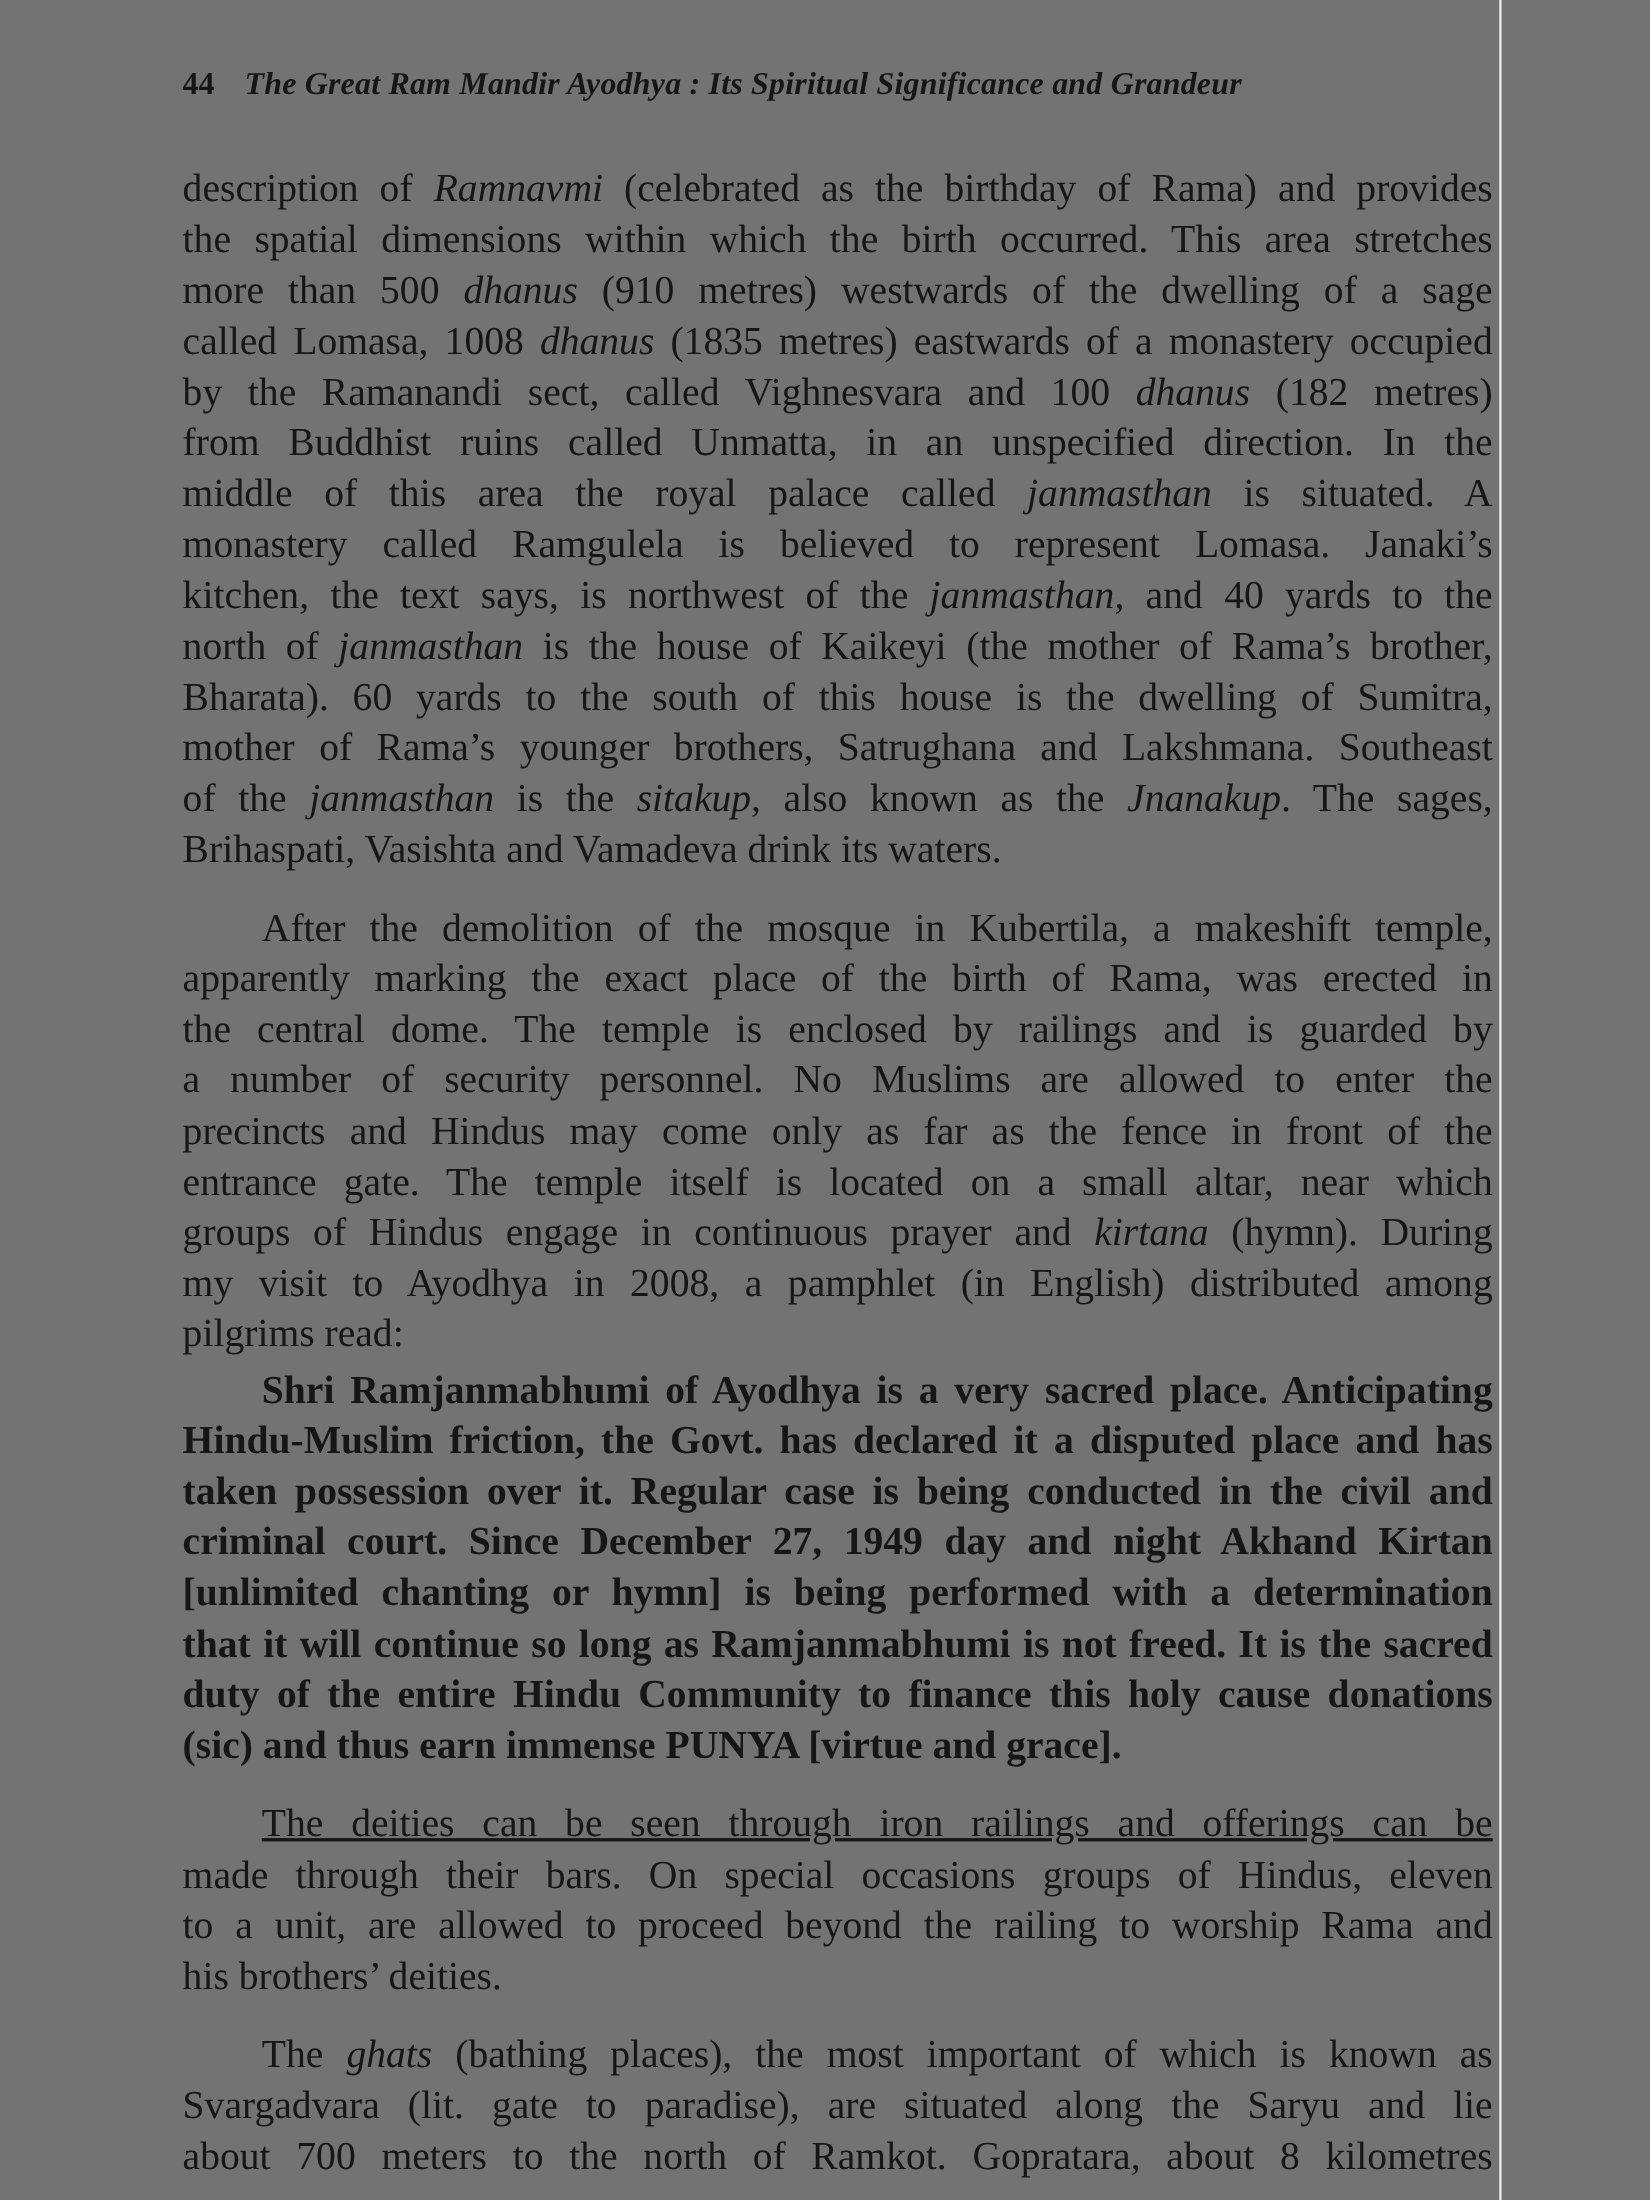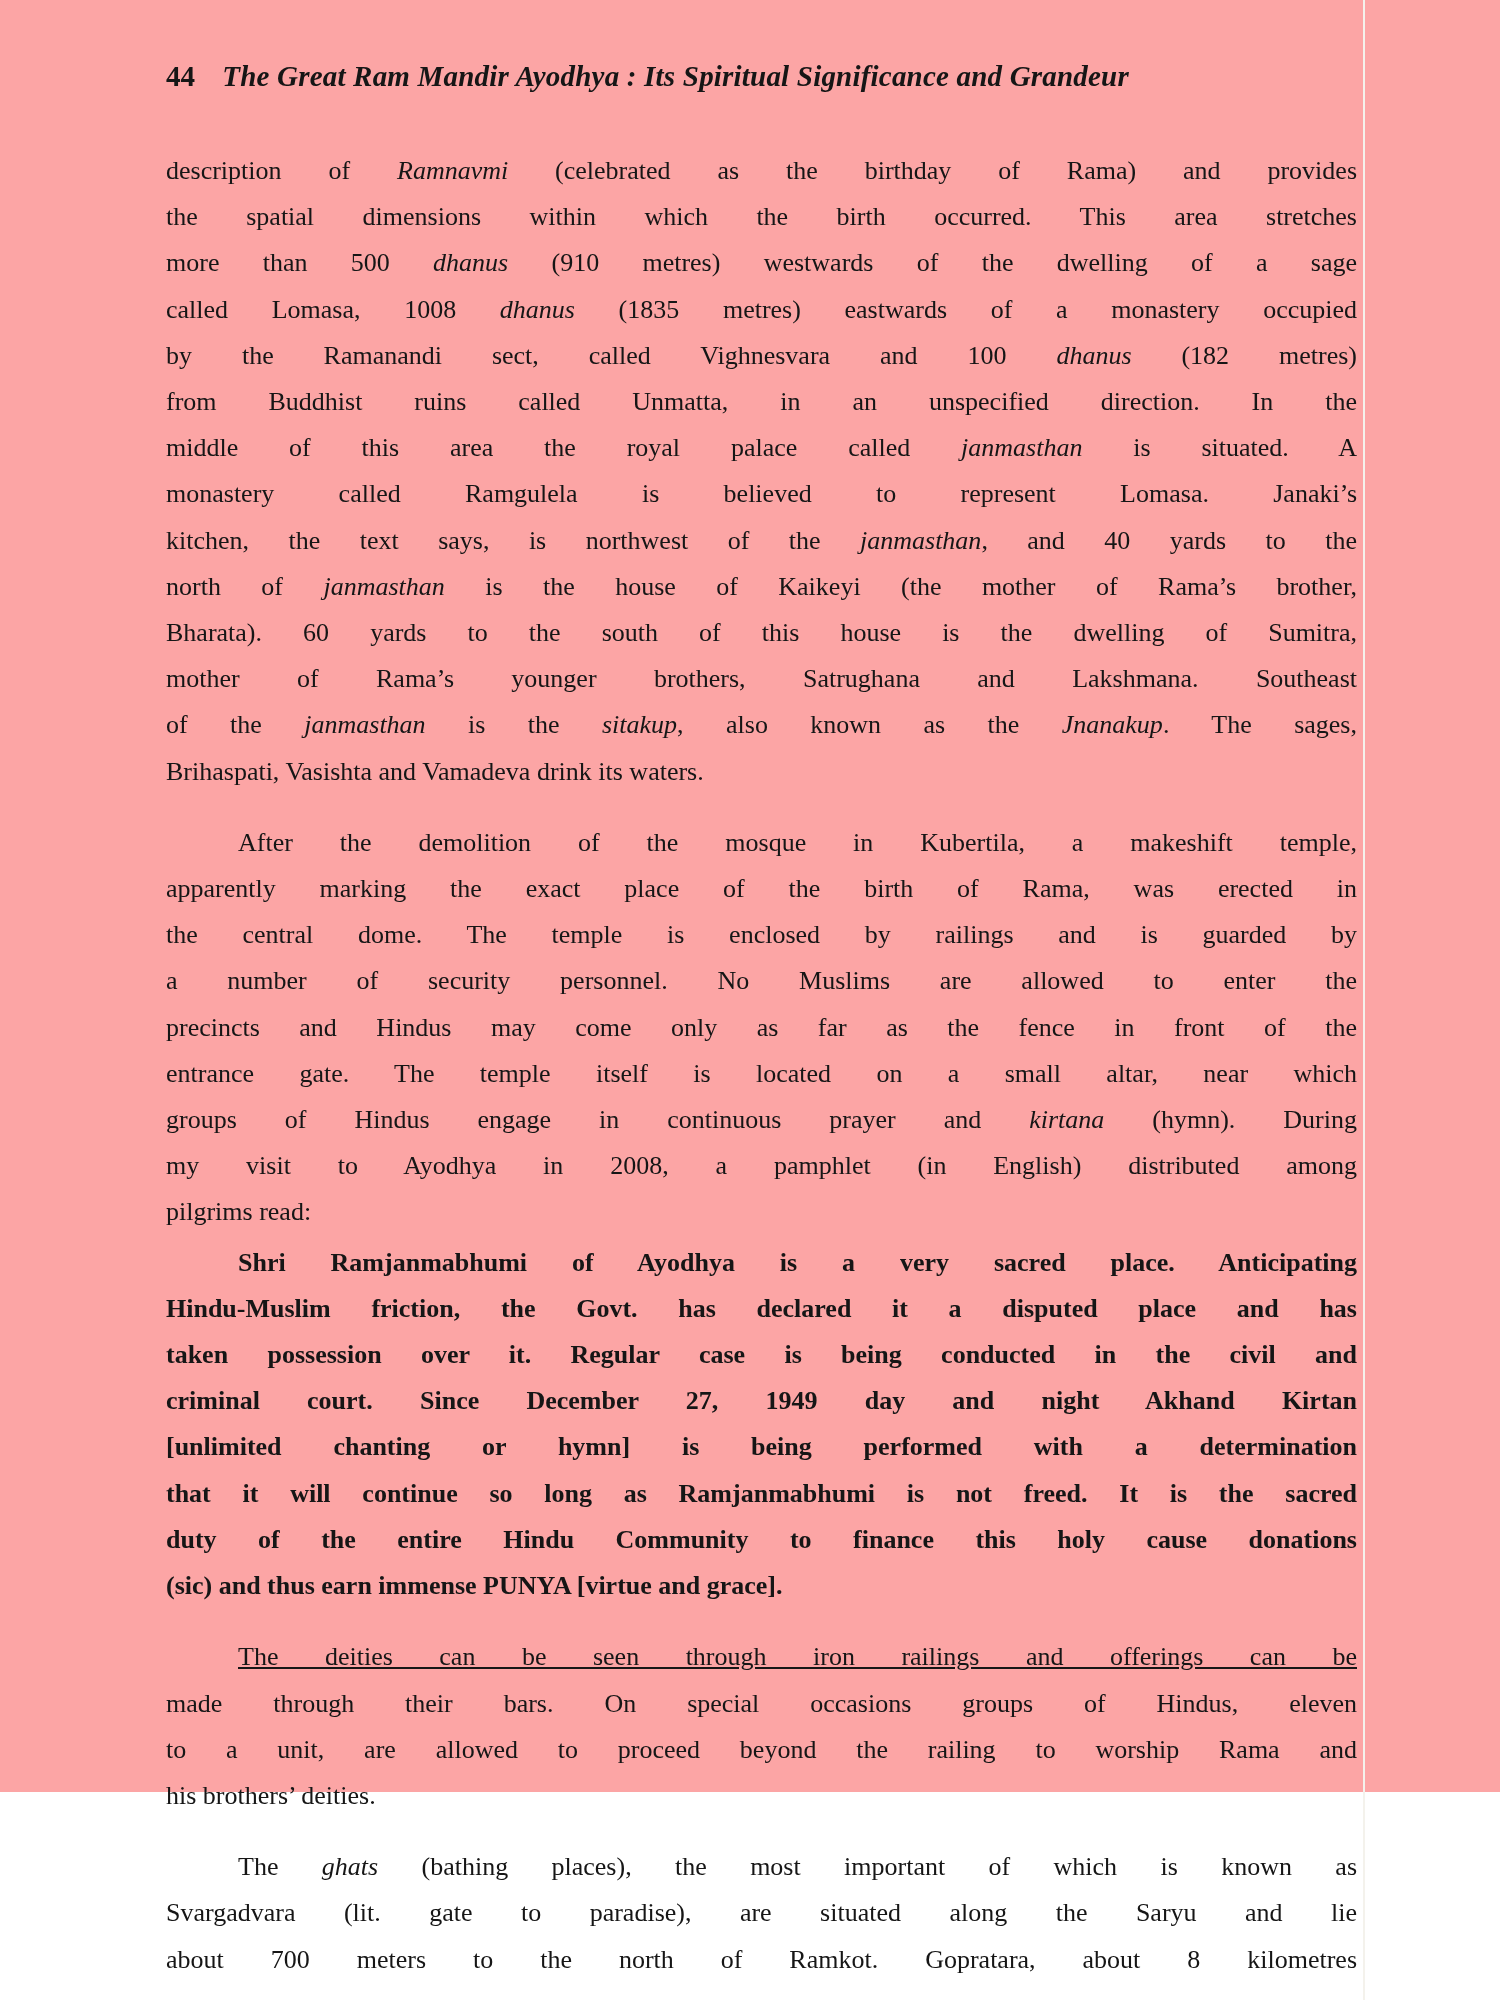--- a/index.html
+++ b/index.html
@@ -1,36 +1,36 @@
 <!DOCTYPE html>
 <html><head>
 <meta charset="utf-8">
 <style>
   html, body { margin: 0; padding: 0; background: #ffffff; }
   body { width: 1500px; height: 2000px; position: relative; overflow: hidden; }
   .page {
-    position: absolute; left: 0; top: 0; width: 1500px; height: 1792px;
-    background: #fca5a5; color: #161616;
+    position: absolute; left: 0; top: 0; width: 1500px; height: 2000px;
+    background: #737373; color: #161616;
     font-family: "DejaVu Serif", "Liberation Serif", serif;
   }
   .edge-rule {
     position: absolute; left: 1363px; top: 0; width: 2px; height: 2000px;
     background: #f4f2ec;
   }
   .running-head {
     position: absolute; left: 166px; top: 56px; width: 1200px;
     font-size: 29px; line-height: 40px; white-space: nowrap;
     font-family: "Liberation Serif", "DejaVu Serif", serif;
   }
   .running-head .page-num { font-weight: bold; margin-right: 20px; }
   .running-head .title { font-style: italic; font-weight: bold; letter-spacing: 0.2px; }
   .body-text {
     position: absolute; left: 166px; top: 148px; width: 1191px;
     font-family: "Liberation Serif", "DejaVu Serif", serif;
-    font-size: 26px; line-height: 46.2px;
+    font-size: 36px; line-height: 46.2px;
   }
   .para { margin: 0; text-align: justify; text-align-last: justify; }
   .para + .para { margin-top: 25px; }
   .line { display: block; text-align: justify; text-align-last: justify; white-space: nowrap; }
   .line.final { text-align-last: left; }
   em { font-style: italic; }
 </style>
 </head>
 <body>
 

